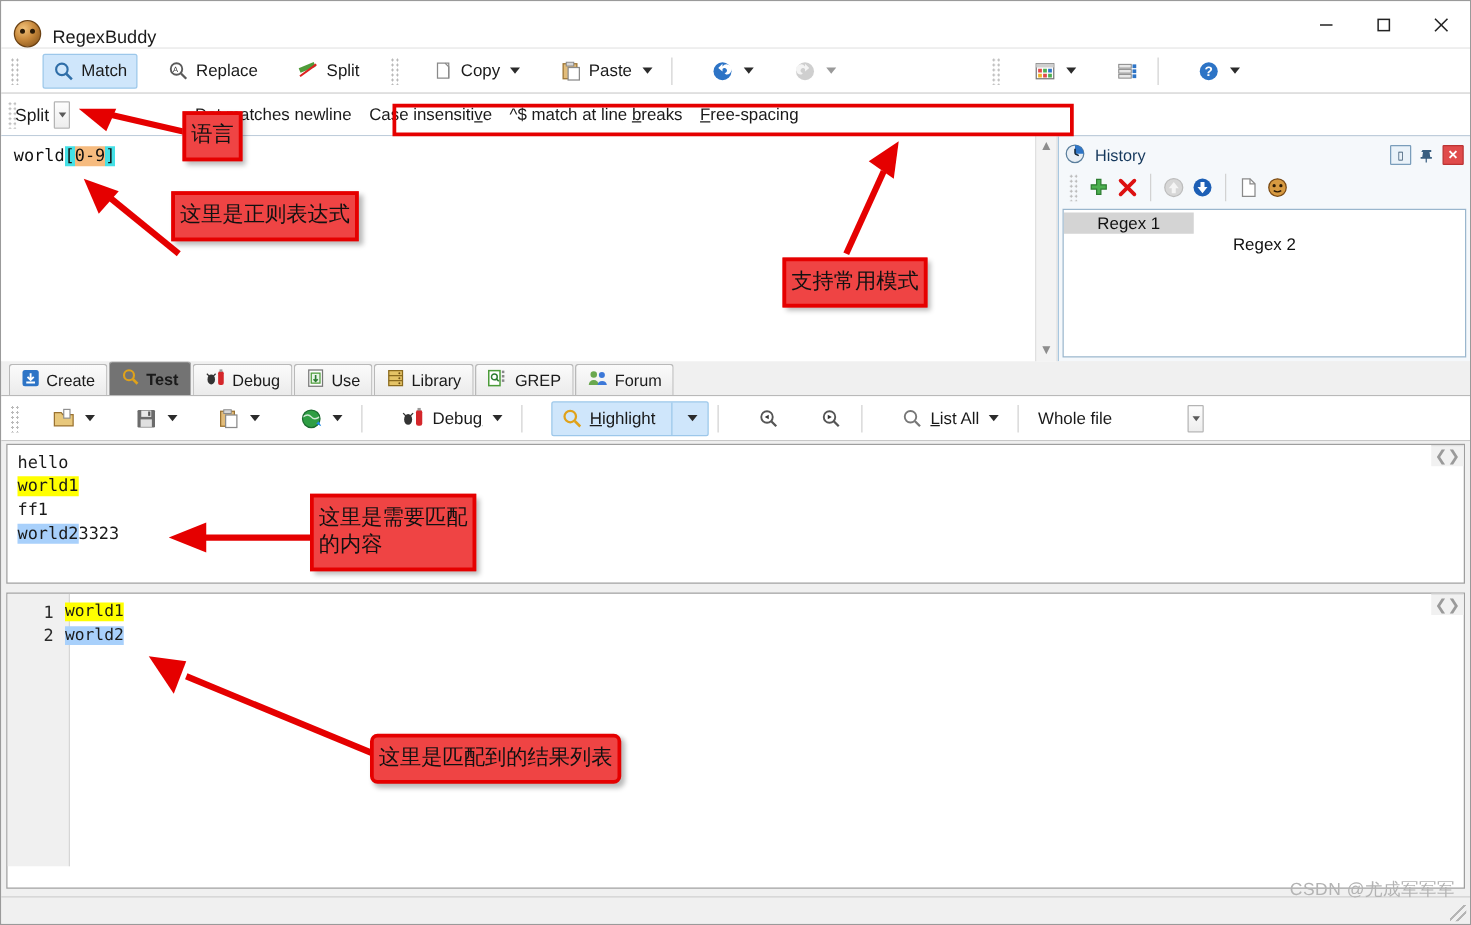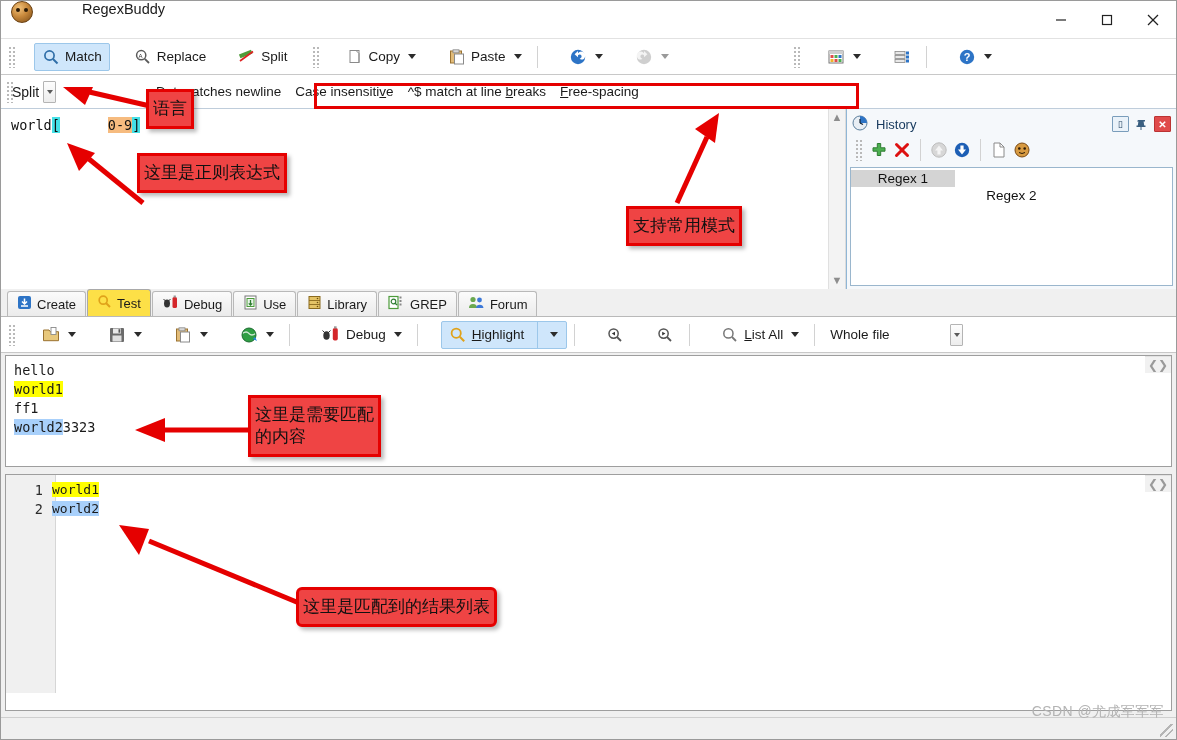--- a/index.html
+++ b/index.html
@@ -17,23 +17,22 @@
     position:absolute; inset:0;
     border:1px solid #9a9a9a;
     background:#f0f0f0;
     display:flex; flex-direction:column;
   }
 
   
   .titlebar {
     height:38px; flex:0 0 38px;
     background:#ffffff;
-    display:flex; align-items:flex-start;
+    display:flex; align-items:flex-end;
     border-bottom:1px solid #e2e2e2;
-    gap:40px;
   }
   .app-icon {
     width:22px; height:22px; margin-left:10px; margin-right:9px;
     border-radius:50%;
     background:radial-gradient(circle at 35% 30%, #f2c27a 0%, #c8893c 45%, #7a4a14 100%);
     position:relative;
     border:1px solid #6b4112;
     flex:0 0 22px;
   }
   .app-icon:before, .app-icon:after {
@@ -123,21 +122,21 @@
     flex:1 1 auto; position:relative; background:#ffffff;
     border-right:1px solid #dcdcdc; display:flex;
   }
   .regex-edit {
     flex:1 1 auto; padding:8px 10px;
     font-family:"DejaVu Sans Mono", monospace; font-size:13.5px;
     color:#101010; line-height:1.3;
     white-space:pre;
   }
   .tok-br { background:#44e0e6; }
-  .tok-rng { background:#f6bb7f;margin-left:48px; }
+  .tok-rng { background:#f6bb7f; }
   .vscroll {
     flex:0 0 17px; width:17px; background:#f3f3f3;
     border-left:1px solid #e0e0e0;
     display:flex; flex-direction:column; justify-content:space-between;
     align-items:center; padding:3px 0;
   }
   .vscroll .arrow { color:#8d8d8d; font-size:11px; line-height:1; }
 
   .history {
     flex:0 0 330px; width:330px;
@@ -176,21 +175,21 @@
   }
   .tab {
     display:flex; align-items:center; gap:5px;
     height:25px; padding:0 9px;
     border:1px solid #b9b9b9; border-bottom:none;
     border-radius:3px 3px 0 0;
     background:linear-gradient(#fbfbfb,#ebebeb);
     margin-right:1px; font-size:13px; cursor:default;
     white-space:nowrap;
   }
-  .tab.active { background:#fde047; height:27px; border-color:#a9a9a9; }
+  .tab.active { background:#737373; height:27px; border-color:#a9a9a9;font-weight:bold; }
 
   
   .testbar {
     flex:0 0 36px; height:36px; background:#ffffff;
     display:flex; align-items:center; padding-left:4px;
     border-bottom:1px solid #c8c8c8;
   }
   .combo-txt {
     height:24px; display:flex; align-items:center;
     padding:0 8px; font-size:13.5px; white-space:nowrap;

